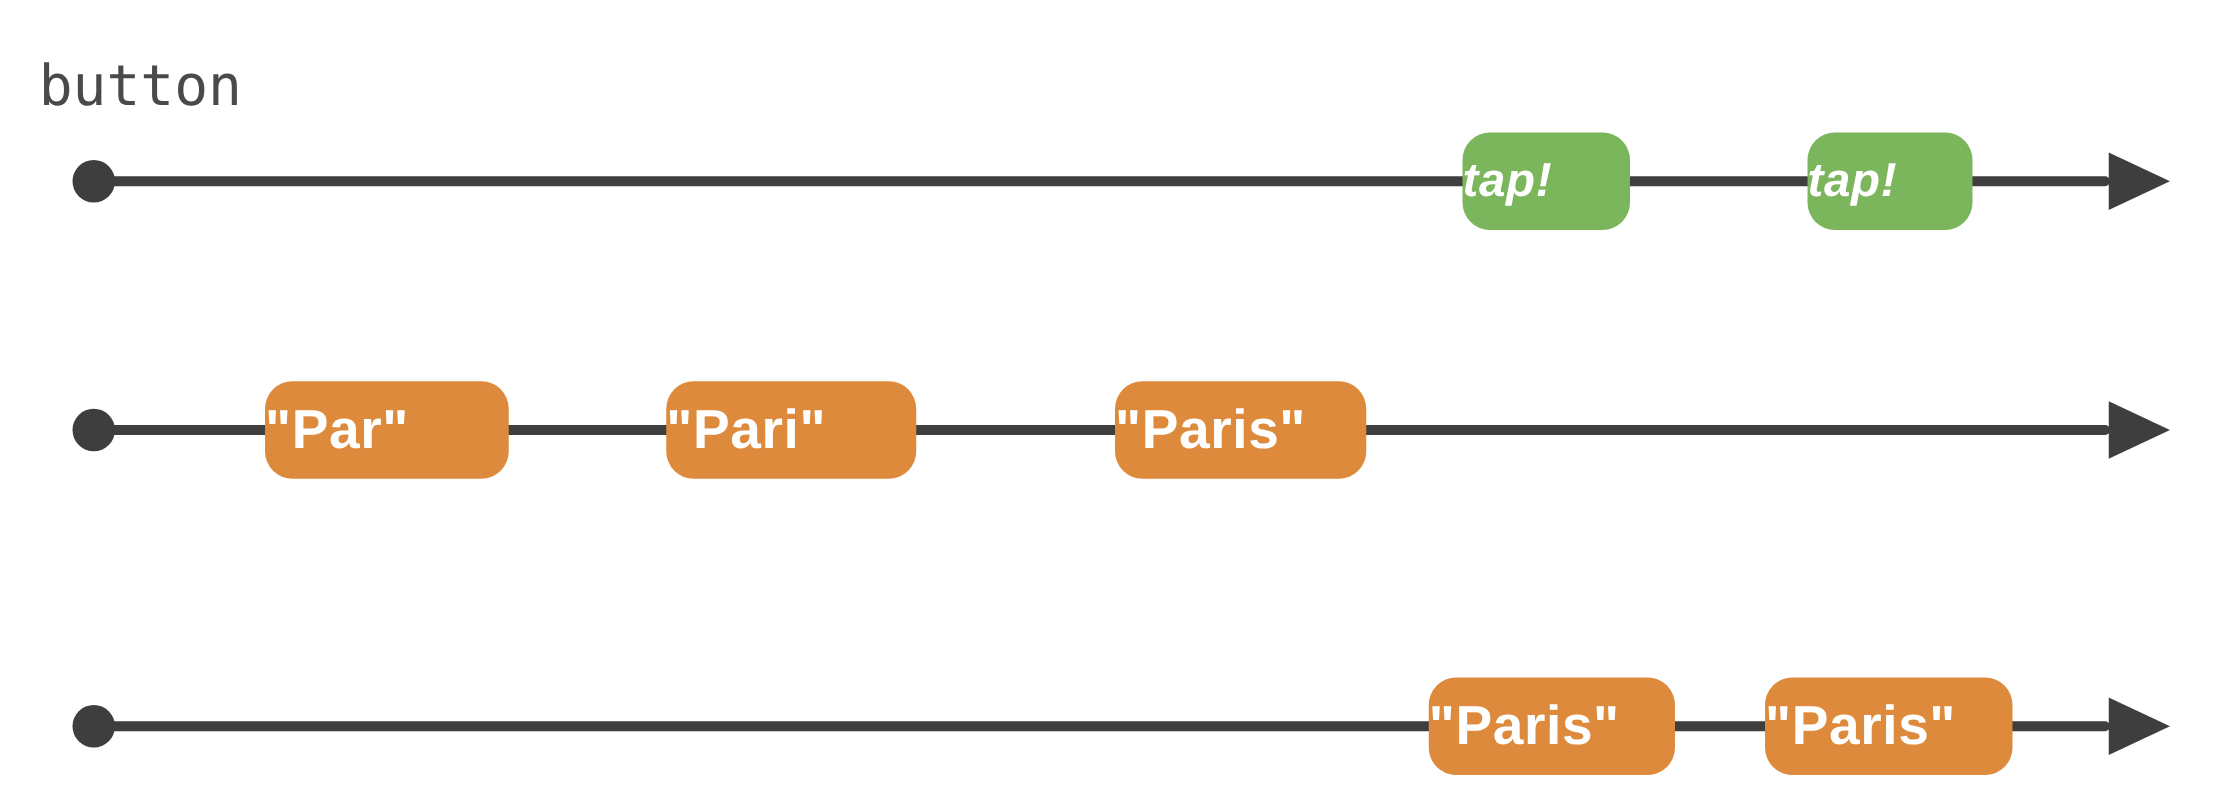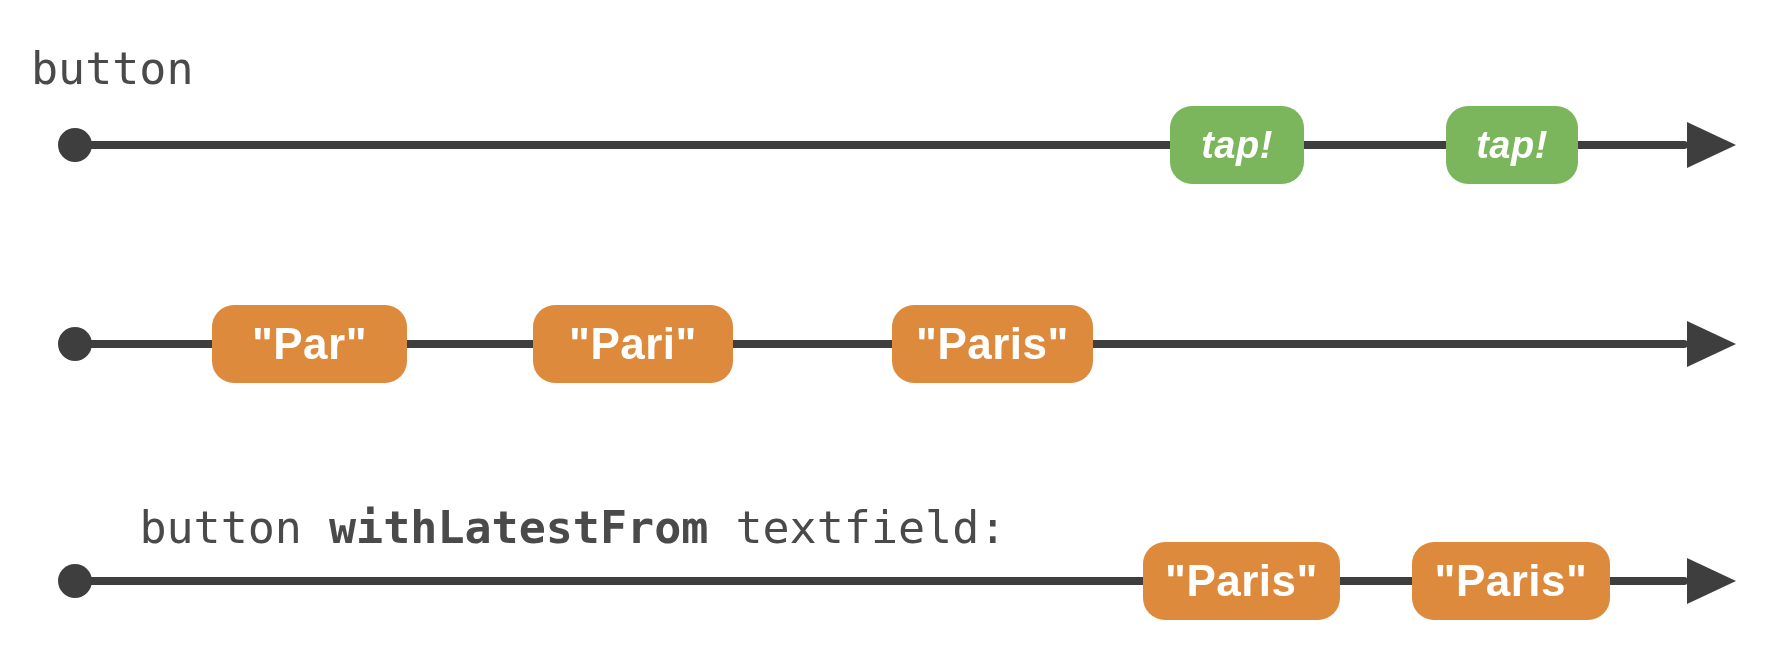--- a/index.html
+++ b/index.html
@@ -41,21 +41,20 @@
     border-top: 23px solid transparent;
     border-bottom: 23px solid transparent;
     border-left: 49px solid #3e3e3e;
   }
   .badge {
     position: absolute;
     height: 78px;
     border-radius: 22px;
     display: flex;
     align-items: center;
-    justify-content: center;
     color: #ffffff;
   }
   .badge.green { background: #7bb55c; }
   .badge.orange { background: #de8a3d; }
   .badge .tap-text {
     font-size: 38px;
     font-weight: bold;
     font-style: italic;
     letter-spacing: 0.5px;
   }
@@ -95,23 +94,20 @@
       <span class="value-text">"Par"</span>
     </div>
     <div class="badge orange" style="left:533px; top:305px; width:200px;">
       <span class="value-text">"Pari"</span>
     </div>
     <div class="badge orange" style="left:892px; top:305px; width:201px;">
       <span class="value-text">"Paris"</span>
     </div>
   </div>
 
-  <div class="row-label" style="top:460px;">
-    <span>button </span><span class="op-bold">withLatestFrom</span><span> textfield:</span>
-  </div>
 
   <div>
     <div class="tl-dot" style="left:58px; top:564px;"></div>
     <div class="tl-line" style="left:75px; top:577px; width:1613px;"></div>
     <div class="tl-arrowhead" style="left:1687px; top:558px;"></div>
 
     <div class="badge orange" style="left:1143px; top:542px; width:197px;">
       <span class="value-text">"Paris"</span>
     </div>
     <div class="badge orange" style="left:1412px; top:542px; width:198px;">

